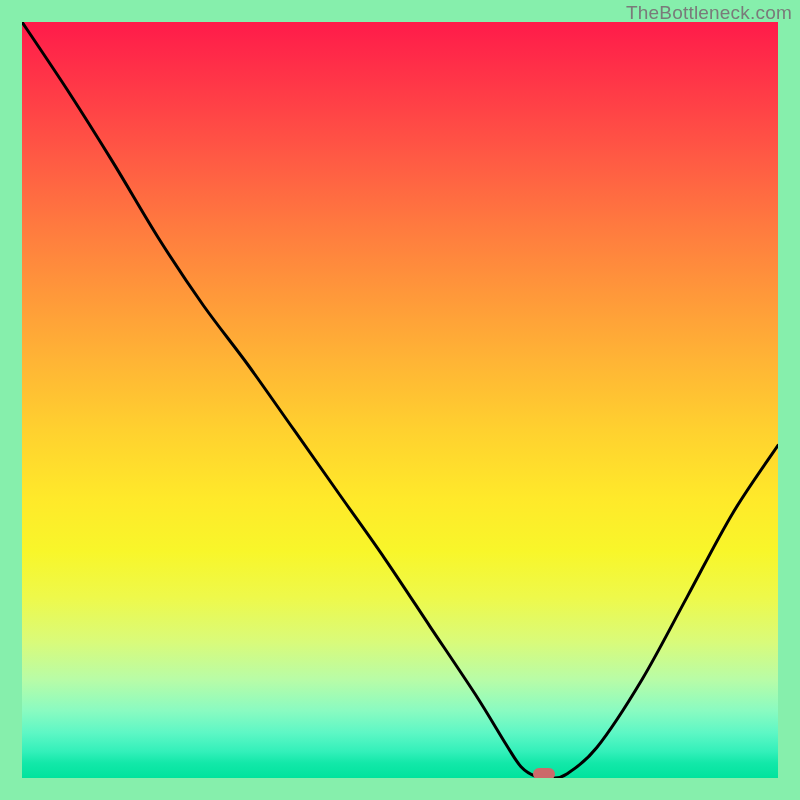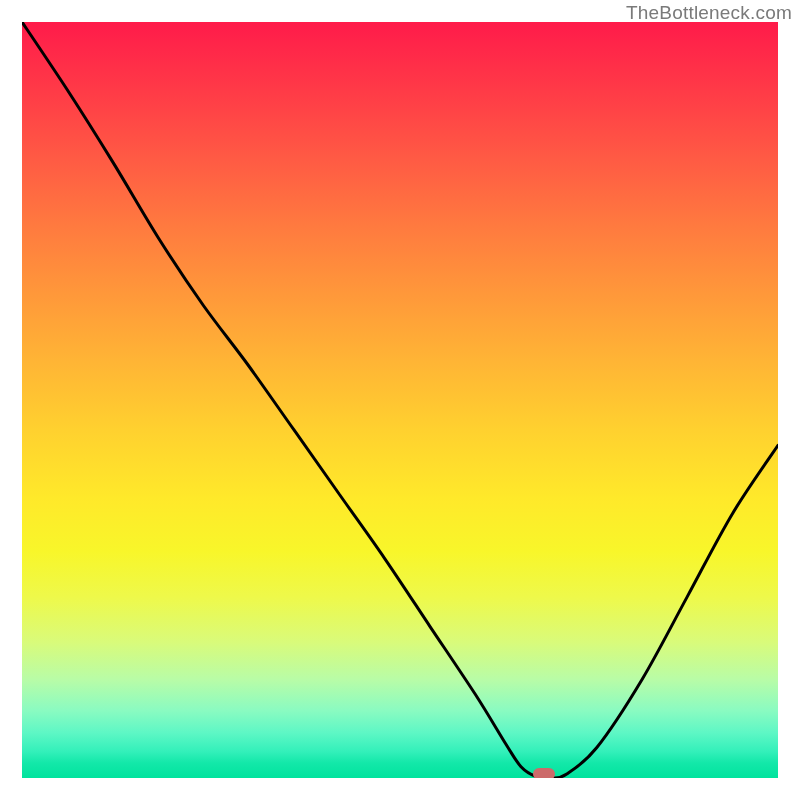--- a/index.html
+++ b/index.html
@@ -8,21 +8,21 @@
     width: 800px;
     height: 800px;
     background: #000;
     overflow: hidden;
     font-family: Arial, Helvetica, sans-serif;
   }
   .frame {
     position: relative;
     width: 800px;
     height: 800px;
-    background: #ffffff;
+    background: #86efac;
   }
   .plot {
     position: absolute;
     left: 22px;
     top: 22px;
     width: 756px;
     height: 756px;
     overflow: hidden;
   }
   .gradient {

